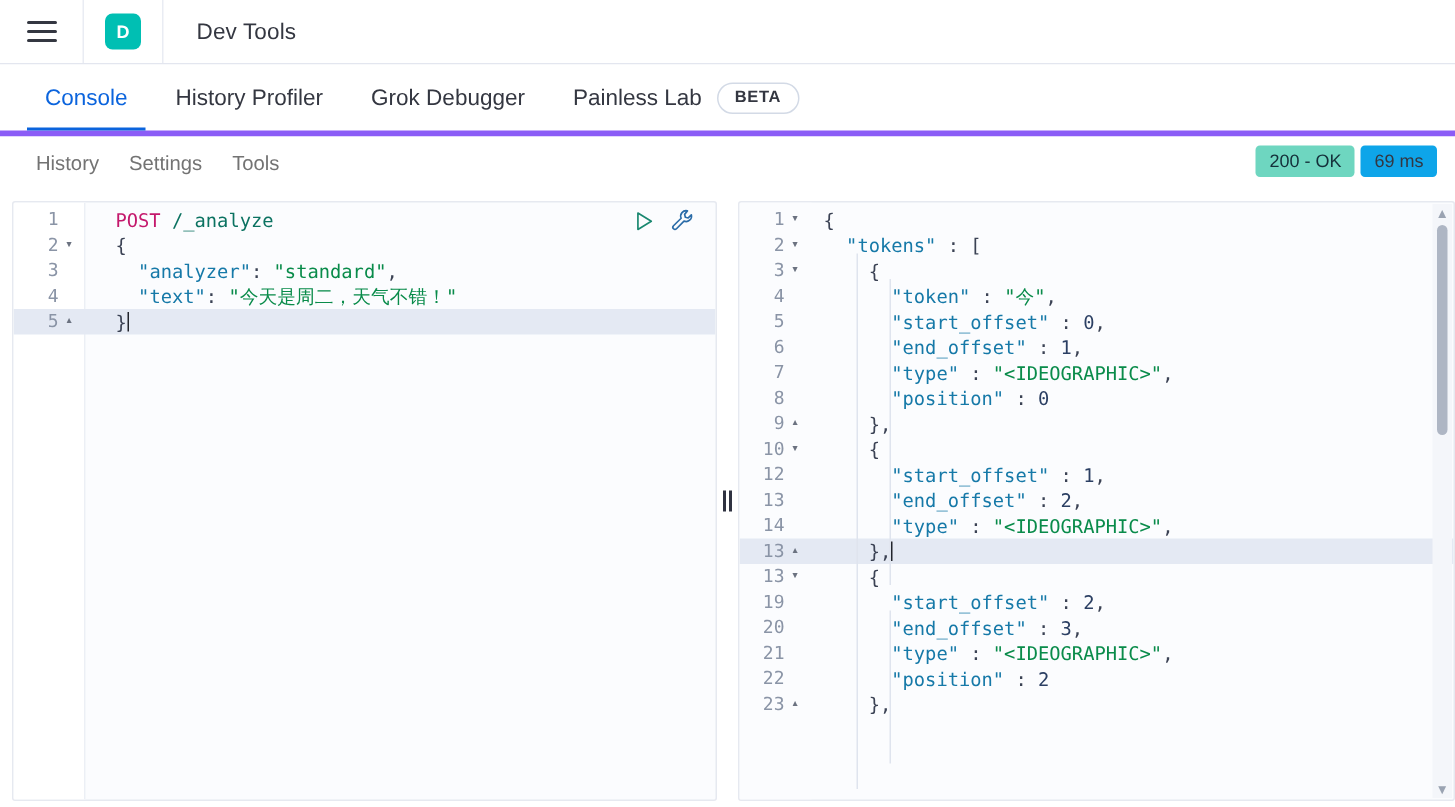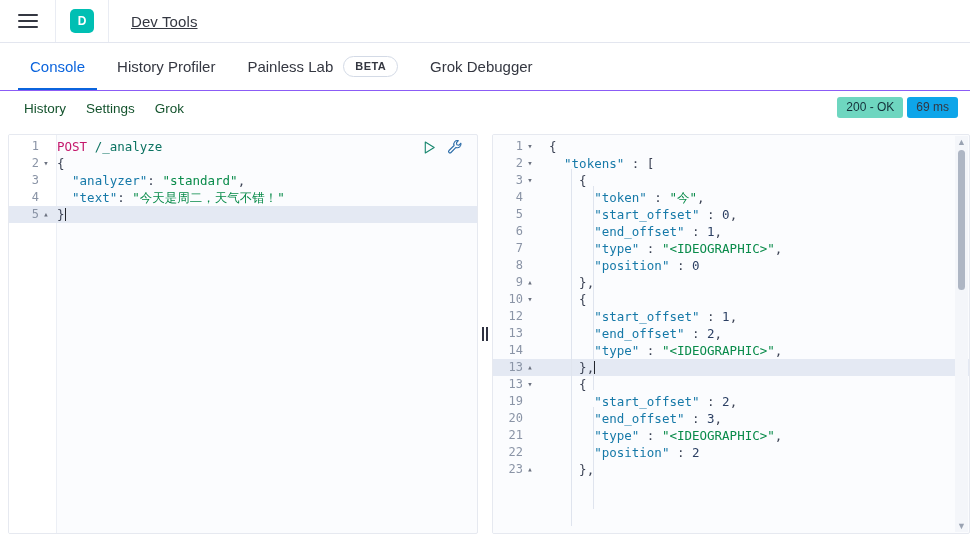--- a/index.html
+++ b/index.html
@@ -31,28 +31,28 @@
   .logo-wrap { width: 52px; height: 42px; display:flex; align-items:center; justify-content:center; }
   .logo {
     width: 24px; height: 24px; border-radius: 5px;
     background: #00BFB3;
     color: #fff; font-size: 12px; font-weight: 700;
     display:flex; align-items:center; justify-content:center;
     font-family: "Liberation Sans", sans-serif;
   }
   .app-title {
     margin-left: 22px;
-    font-size: 15px; color: #343741; letter-spacing: .1px; text-decoration: underline;
+    font-size: 15px; color: #343741; letter-spacing: .1px;
   }
 
   
   .tabbar {
     height: 48px; display: flex; align-items: stretch;
     padding-left: 14px;
-    border-bottom: 1px solid #8b5cf6;
+    border-bottom: 4px solid #8b5cf6;
     background: #fff;
   }
   .tab {
     display: flex; align-items: center;
     padding: 0 16px;
     font-size: 15px; color: #343741;
     cursor: pointer; position: relative;
     white-space: nowrap;
   }
   .tab.active { color: #0b64dd; font-weight: 400; }
@@ -69,21 +69,21 @@
     color: #343741; background:#fff;
   }
 
   
   .subbar {
     height: 34px; display:flex; align-items:center;
     padding-left: 14px; position: relative;
     background: #fff;
   }
   .subitem {
-    font-size: 13.5px; color: #14532d;
+    font-size: 13.5px; color: #737373;
     padding: 0 10px; cursor: pointer;
   }
   .status-wrap { position:absolute; right: 12px; top: 6px; display:flex; gap: 4px; align-items:center; }
   .pill {
     font-size: 12px; padding: 3px 9px 4px; border-radius: 3px;
     font-family: "Liberation Sans", sans-serif;
   }
   .pill.ok { background:#6ED6C0; color:#14303a; }
   .pill.time { background:#0ea5e9; color:#343741; }
 
@@ -120,21 +120,21 @@
   .row { position: relative; height: 17px; white-space: pre; }
   .row.hl { background: #e4e9f3; }
   .ln {
     position: absolute; left: 0; width: 30px; text-align: right;
     color: #8a94a6; font-family: "DejaVu Sans Mono", monospace; font-size: 12px;
   }
   .fold {
     position:absolute; left: 32px; width: 10px; text-align:center;
     color:#6b7280; font-size: 9px; line-height: 17px;
   }
-  .txt { position:absolute; left: 48px; top:0; line-height:17px; }
+  .txt { position:absolute; left: 68px; top:0; line-height:17px; }
   .pane-right .txt { left: 56px; }
 
   
   .k-method { color:#C4186C; }
   .k-url    { color:#0B7261; }
   .k-key    { color:#1679A8; }
   .k-str    { color:#098b4a; }
   .k-num    { color:#2b3f63; }
   .k-punc   { color:#3b4254; }
   .caret {
@@ -186,32 +186,32 @@
   </div>
 
   <div class="tabbar">
     <div class="tab active">
       <span>Console</span>
     </div>
     <div class="tab">
       <span>History Profiler</span>
     </div>
     <div class="tab">
+      <span>Grok Debugger</span>
+    </div>
+    <div class="tab">
       <span>Painless Lab</span>
       <span class="beta-badge">BETA</span>
-    </div>
-    <div class="tab">
-      <span>Grok Debugger</span>
     </div>
   </div>
 
   <div class="subbar">
     <div class="subitem">History</div>
     <div class="subitem">Settings</div>
-    <div class="subitem">Grok</div>
+    <div class="subitem">Tools</div>
     <div class="status-wrap">
       <div class="pill ok" style="background: rgb(110, 214, 192);">200 - OK</div>
       <div class="pill time">69 ms</div>
     </div>
   </div>
 
   <div class="panes">
 
     <div class="pane pane-left">
       <div class="gutter"></div>

